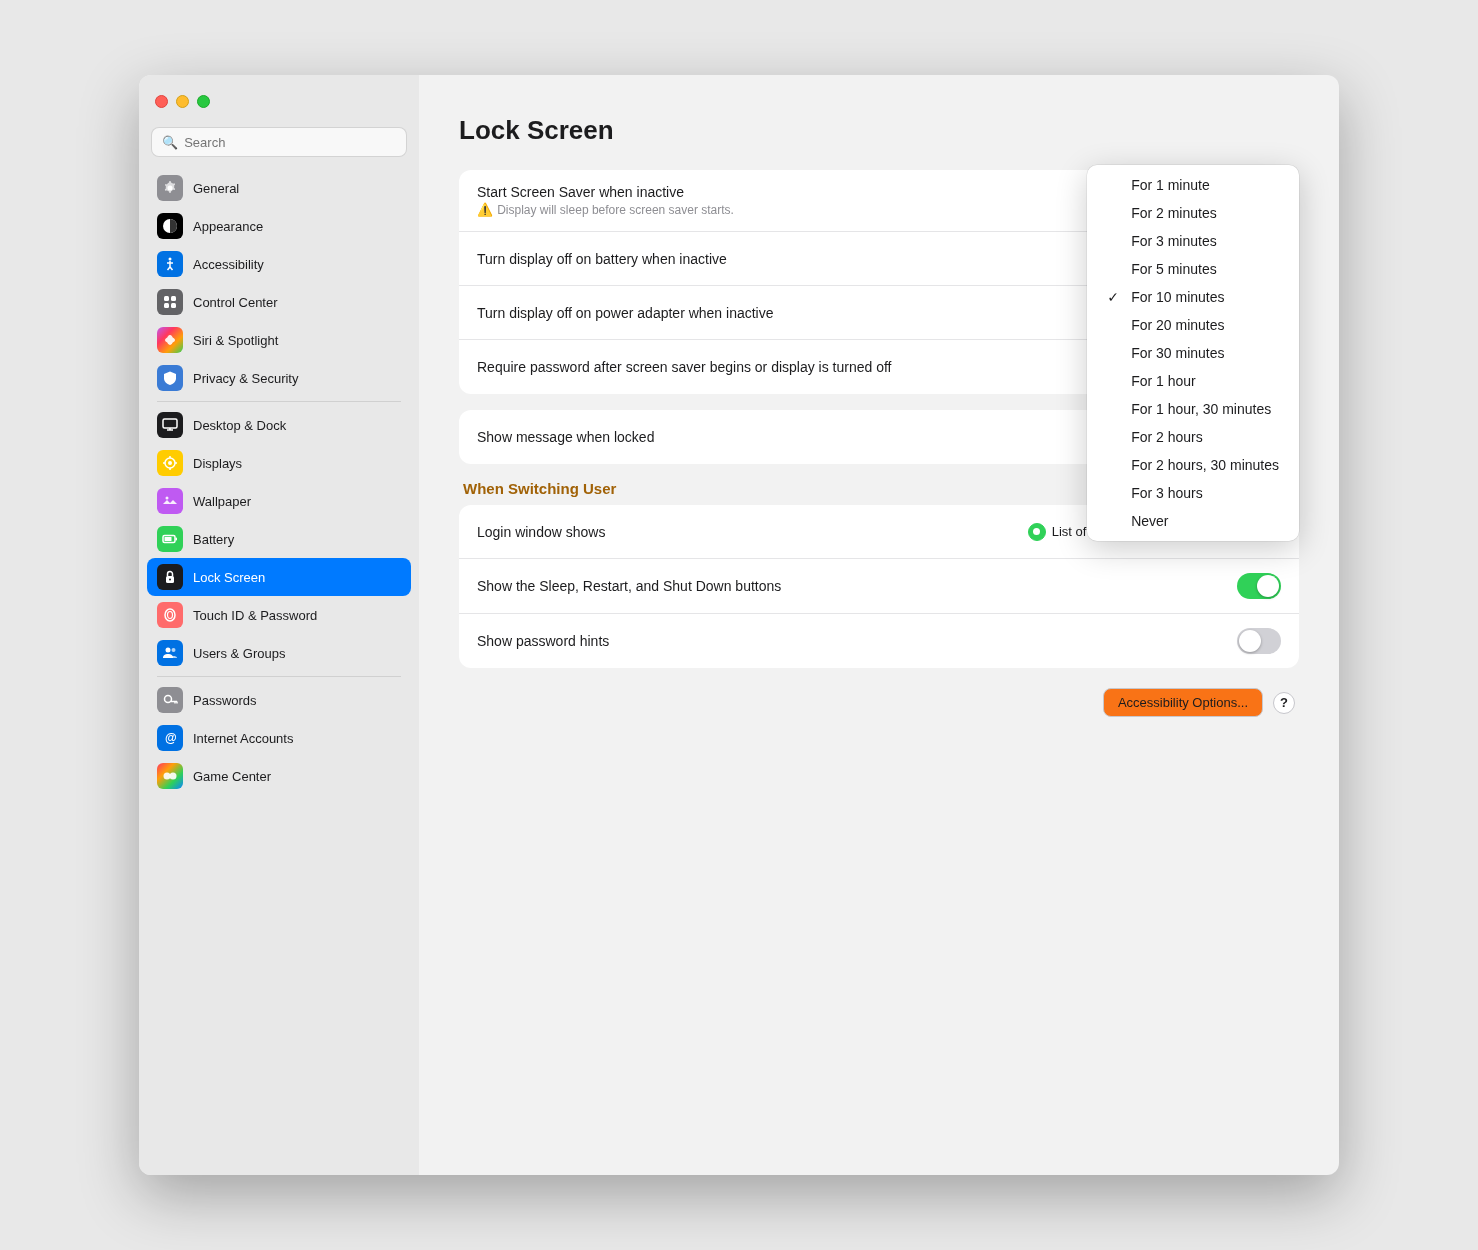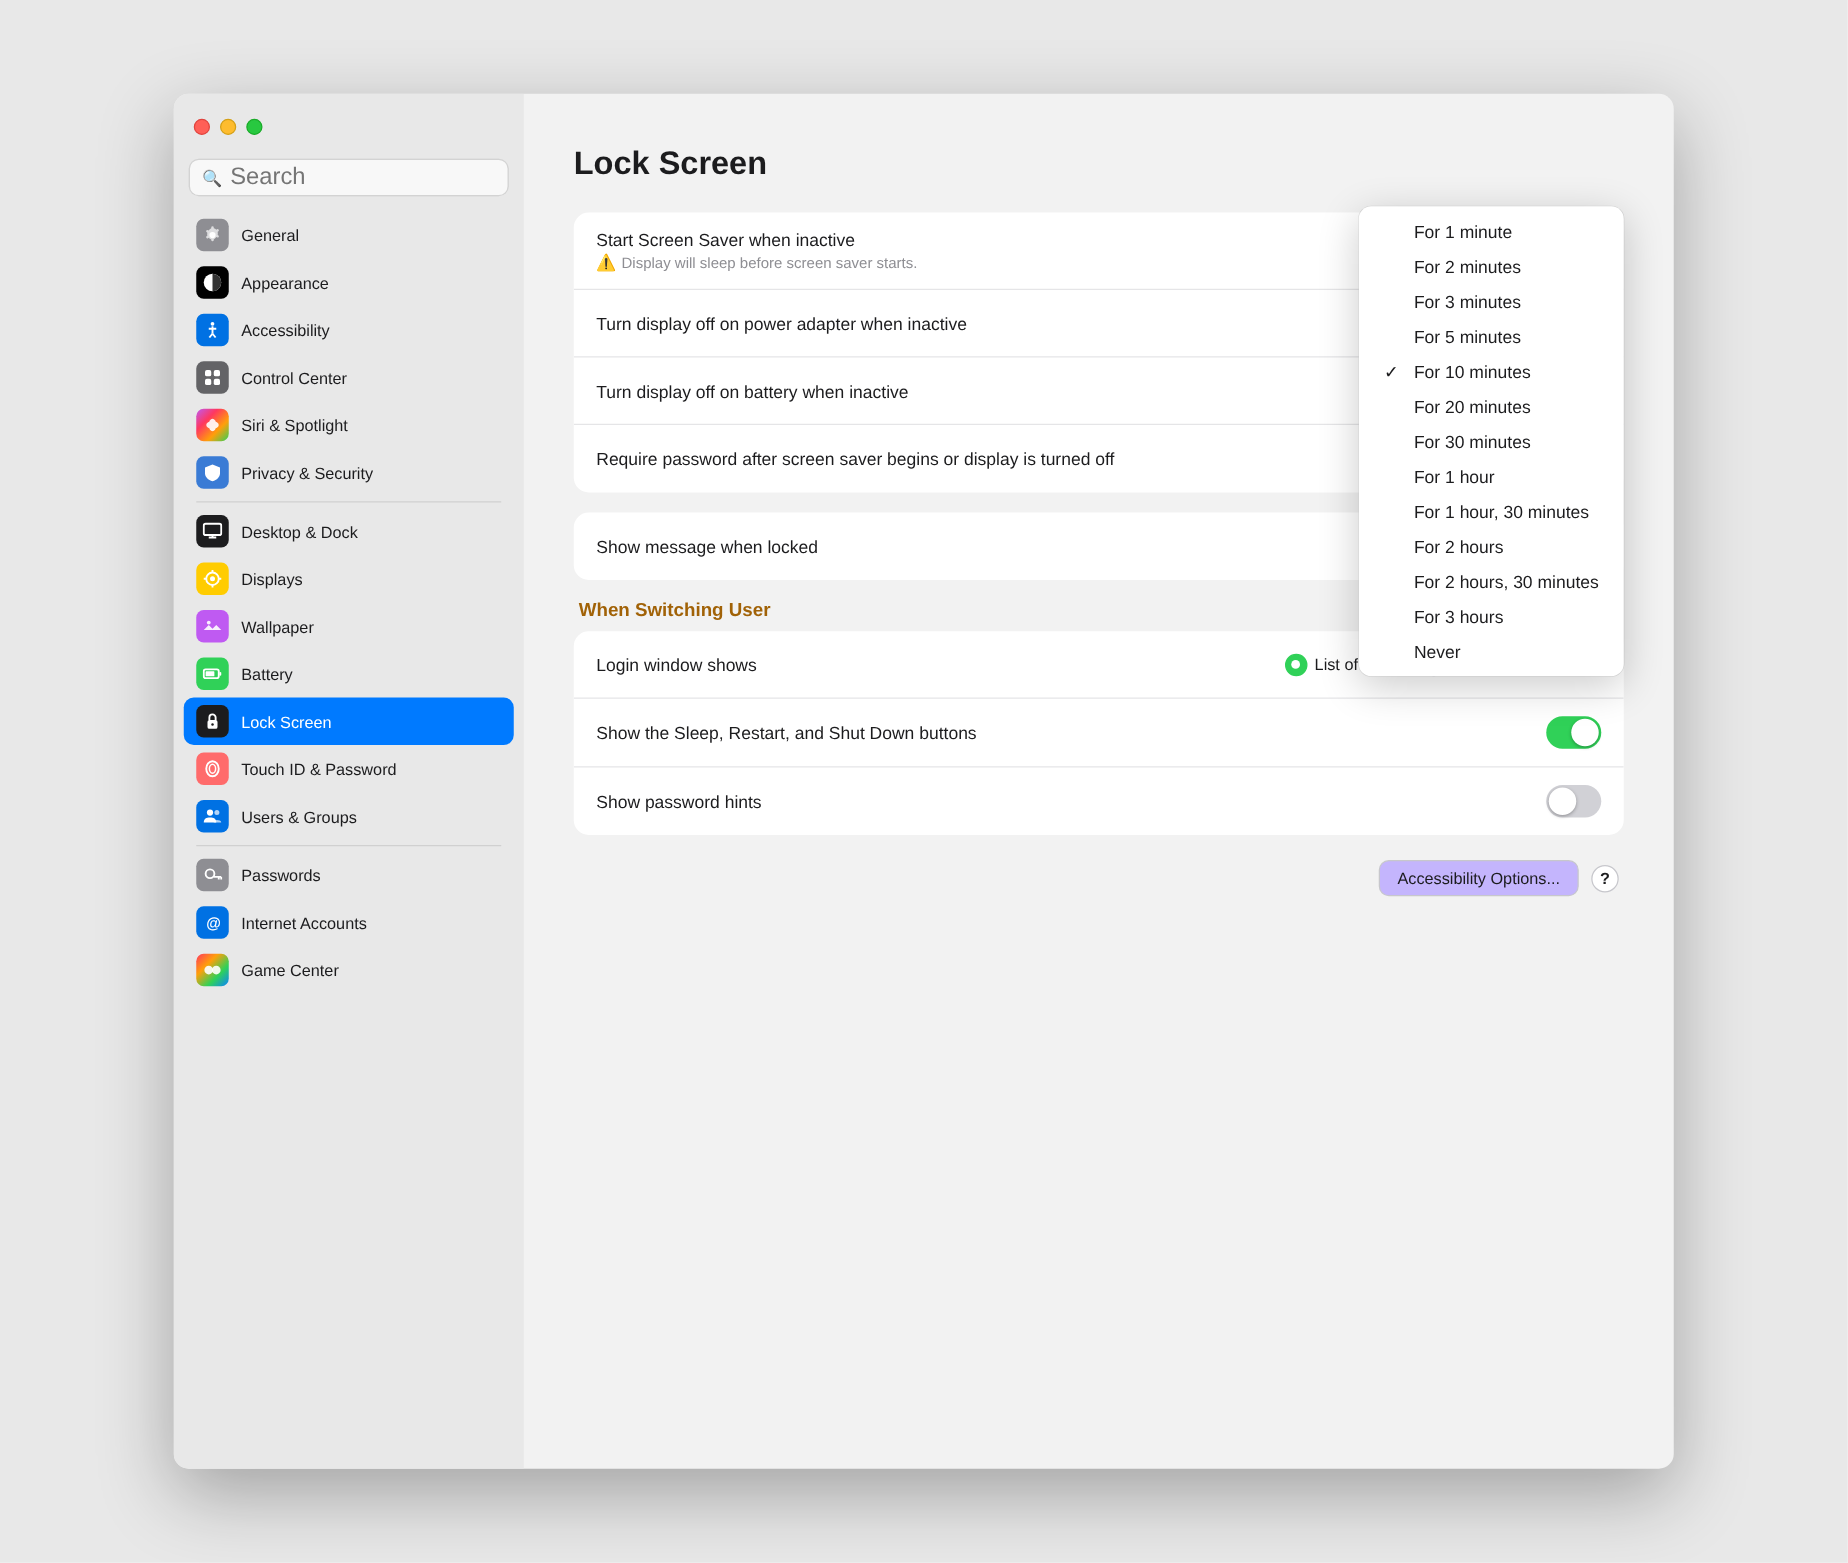--- a/index.html
+++ b/index.html
@@ -71,21 +71,21 @@
 
     .search-bar .search-icon-svg {
       color: #888;
       font-size: 13px;
     }
 
     .search-bar input {
       border: none;
       background: transparent;
       outline: none;
-      font-size: 19px;
+      font-size: 13px;
       color: #c2410c;
       width: 100%;
     }
 
     .sidebar-list {
       flex: 1;
       overflow-y: auto;
       padding: 0 8px;
     }
 
@@ -283,21 +283,21 @@
     .bottom-bar {
       display: flex;
       justify-content: flex-end;
       align-items: center;
       gap: 10px;
       margin-top: 20px;
       padding-right: 4px;
     }
 
     .btn-accessibility {
-      background: #c4b5fd;
+      background: #f97316;
       border: 0.5px solid #c7c7cc;
       border-radius: 8px;
       padding: 6px 14px;
       font-size: 13px;
       cursor: pointer;
       color: #1c1c1e;
     }
 
     .btn-help {
       width: 22px;
@@ -563,25 +563,25 @@
         <div class="settings-row-label">
           <div>Start Screen Saver when inactive</div>
           <div class="settings-row-sub">
             <span class="warning-icon">⚠️</span>
             <span>Display will sleep before screen saver starts.</span>
           </div>
         </div>
       </div>
 
       <div class="settings-row">
+        <div class="settings-row-label">Turn display off on battery when inactive</div>
+      </div>
+
+      <div class="settings-row">
         <div class="settings-row-label">Turn display off on power adapter when inactive</div>
-      </div>
-
-      <div class="settings-row">
-        <div class="settings-row-label">Turn display off on battery when inactive</div>
       </div>
 
       <div class="settings-row">
         <div class="settings-row-label">Require password after screen saver begins or display is turned off</div>
       </div>
     </div>
 
     <div class="settings-section">
       <div class="settings-row">
         <div class="settings-row-label">Show message when locked</div>

